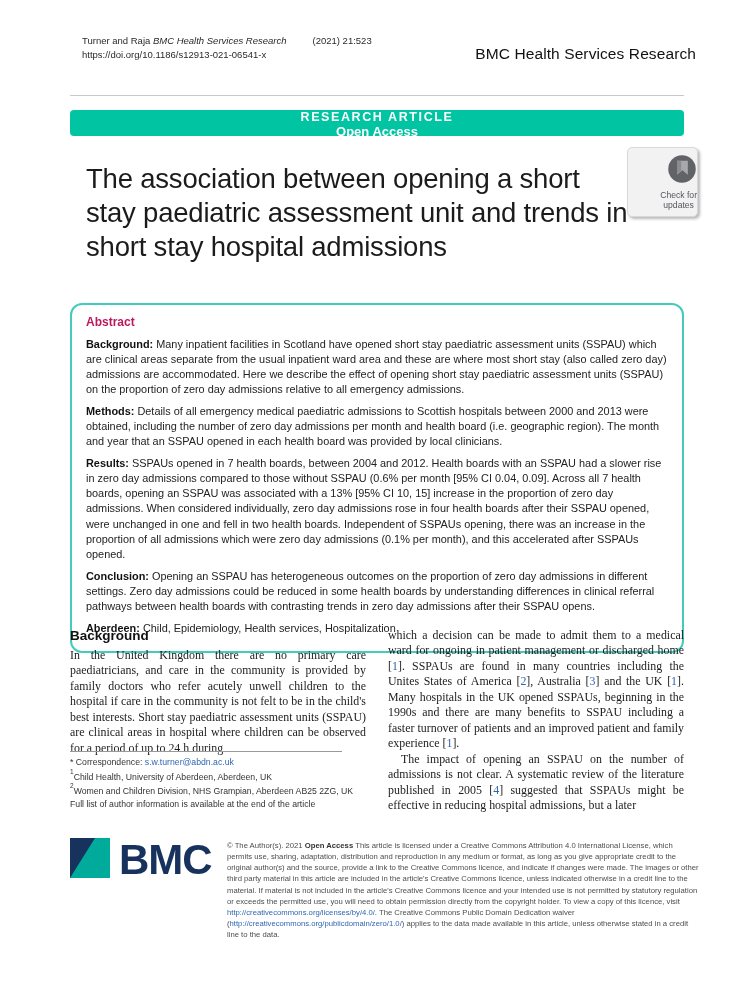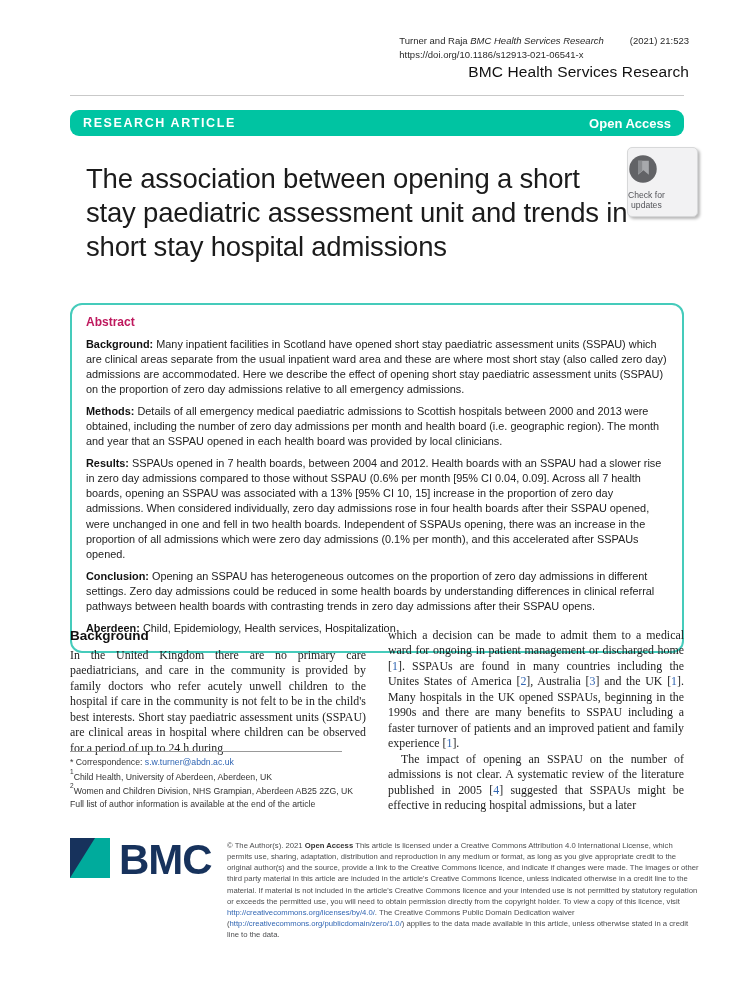--- a/index.html
+++ b/index.html
@@ -1,45 +1,45 @@
 <!DOCTYPE html>
 <html><head>
 <meta charset="utf-8">
 <style>
   html,body{margin:0;padding:0;background:#ffffff;}
   .page{
     position:relative;width:753px;height:1000px;background:#ffffff;
     font-family:"Liberation Sans",sans-serif;color:#1e1e1e;overflow:hidden;
   }
   
-  .pdf-header{position:absolute;left:75px;top:34px;width:614px;display:flex;justify-content:space-between;align-items:flex-end;flex-direction:column;}
+  .pdf-header{position:absolute;left:82px;top:34px;width:614px;display:flex;justify-content:space-between;align-items:flex-end;}
   .cite{font-size:9.5px;line-height:1.5;color:#2a2a2a;}
   .cite i{font-style:italic;}
   .cite-ref{margin-left:26px;}
   .doi{color:#2a2a2a;text-decoration:none;display:inline-block;}
   .masthead{font-size:15.5px;color:#111;letter-spacing:.1px;}
   .header-rule{position:absolute;left:70px;top:95px;width:614px;height:1px;background:#c9c9c9;}
   
   .banner{
     position:absolute;left:70px;top:110px;width:614px;height:26px;box-sizing:border-box;
-    background:#00c4a2;border-radius:9px;color:#fff;display:flex;align-items:center;
-    justify-content:space-between;padding:0 13px;
+    background:#00c4a2;border-radius:4px;color:#fff;display:flex;align-items:center;
+    justify-content:space-between;padding:0 13px;flex-direction:column;
   }
   .banner-type{font-weight:bold;font-size:12.5px;letter-spacing:1.6px;}
   .banner-access{font-weight:bold;font-size:13px;}
   
   .title{
     position:absolute;left:70px;top:146px;width:545px;margin:16px;
     font-size:27.5px;font-weight:500;line-height:1.23;color:#1b1b1b;letter-spacing:-.2px;
   }
   .check-badge{
     position:absolute;left:627px;top:147px;width:69px;height:68px;
     background:#f2f2f3;border:1px solid #d7d8d9;border-radius:5px;
     box-shadow:2px 2px 3px rgba(0,0,0,.28);
-    display:flex;flex-direction:column;align-items:flex-start;justify-content:center;gap:3px;
+    display:flex;flex-direction:column;align-items:flex-end;justify-content:center;gap:3px;
   }
   .check-badge .cb-text{font-size:8.6px;line-height:1.15;color:#54555a;text-align:center;}
   .authors{position:absolute;left:70px;top:258px;font-size:12.5px;color:#454545;}
   .authors sup{font-size:8px;position:relative;top:-4px;}
   
   .abstract{
     position:absolute;left:70px;top:303px;width:614px;box-sizing:border-box;
     border:2px solid #45cbbb;border-radius:12px;padding:10px 14px 8px 14px;
   }
   .abstract h2{margin:0 0 8px 0;font-size:12px;color:#be185d;}

